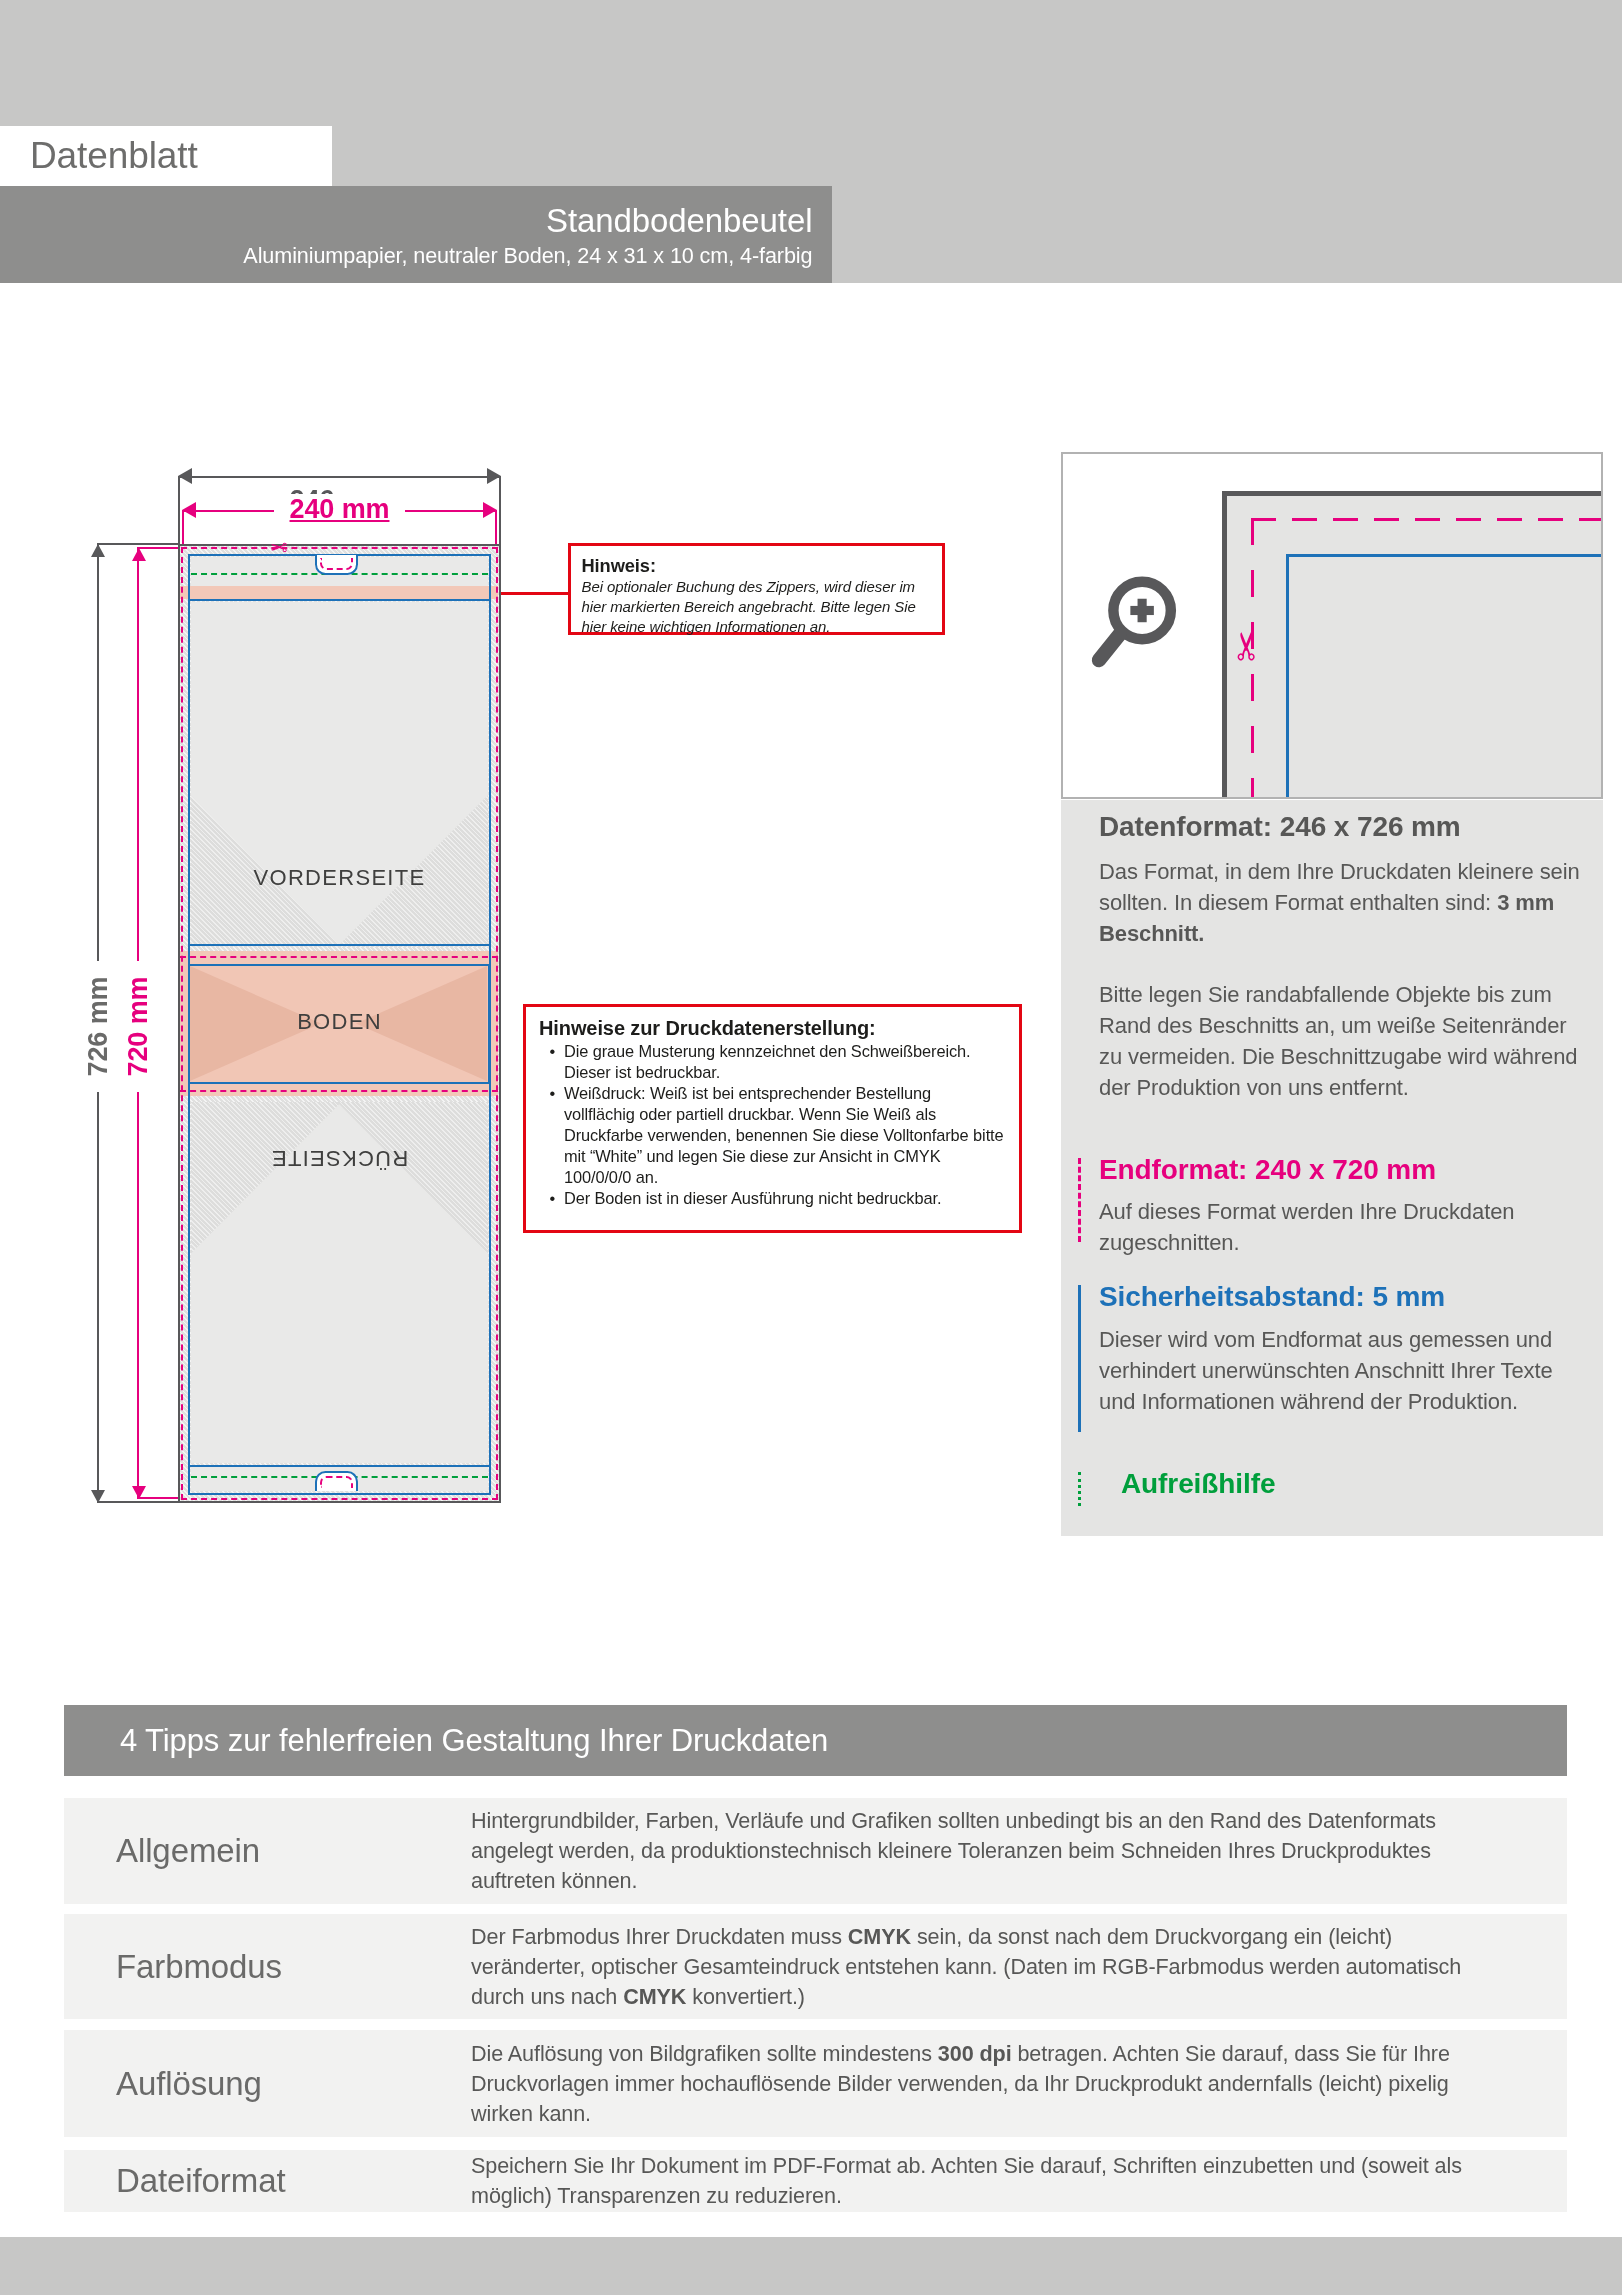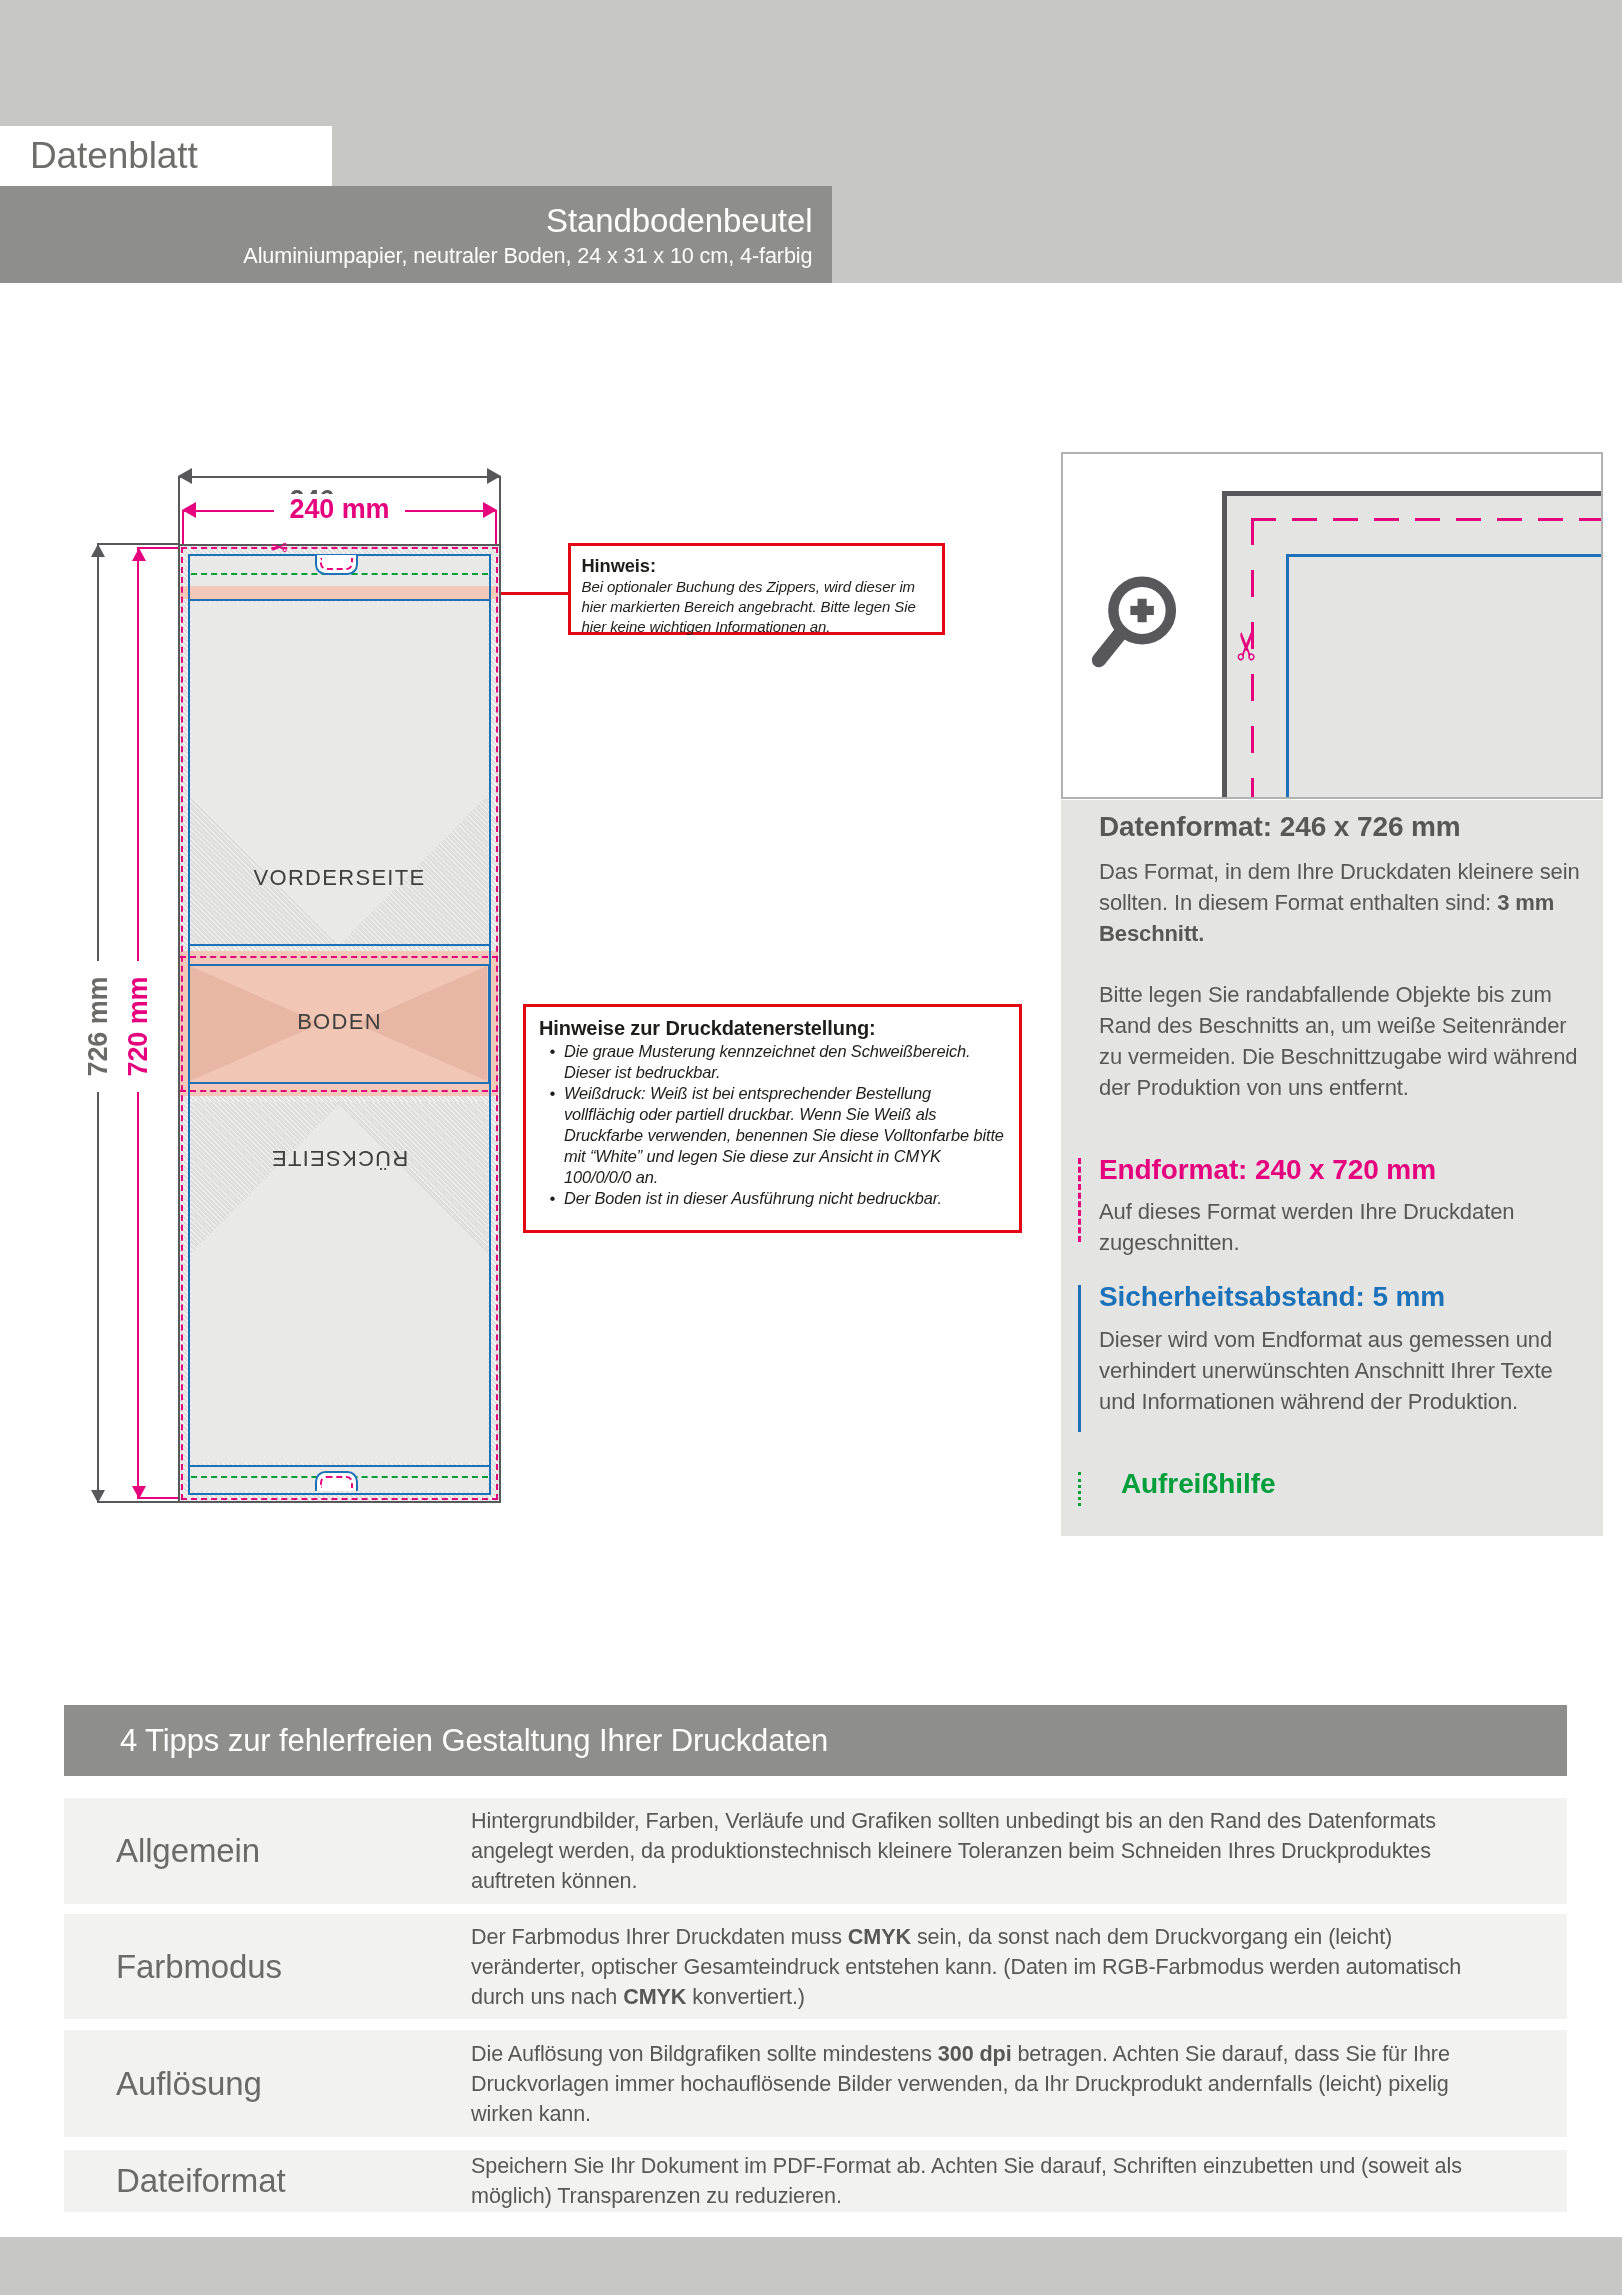--- a/index.html
+++ b/index.html
@@ -77,21 +77,21 @@
 
   
   .red-line { background:#e30613; }
   .note-box { border:3.3px solid #e30613; background:#fff; color:#1d1d1b; }
   .note-box .nb-title { font-weight:bold; }
   .hinweis1 { left:568px; top:543px; width:377px; height:92px; padding:7.9px 10.5px; }
   .hinweis1 .nb-title { font-size:18.3px; line-height:23.6px; }
   .hinweis1 .nb-body { font-size:15px; line-height:19.6px;font-style:italic; }
   .hinweis2 { left:523px; top:1004px; width:499px; height:229px; padding:9.2px 13px; }
   .hinweis2 .nb-title { font-size:20px; line-height:25px; }
-  .hinweis2 ul { list-style:none; margin-left:7.9px;font-style:italic; }
+  .hinweis2 ul { list-style:none; margin-left:7.9px; }
   .hinweis2 li { font-size:16.4px; line-height:21px; padding-left:17px; position:relative; }
   .hinweis2 li::before { content:"•"; position:absolute; left:2.6px; font-size:16.4px; }
 
   
   .zoom-panel { left:1061px; top:452px; width:542px; height:347px; background:#fff; border:2px solid #b2b2b2; }
   .zoom-panel > div, .zoom-panel > svg { position:absolute; }
   .corner-ill { left:159px; top:37px; right:0; bottom:0; background:#e4e4e3;
                 border-top:5.2px solid #58585a; border-left:5.2px solid #58585a; overflow:hidden; }
   .corner-ill > div, .corner-ill > span { position:absolute; }
   .ill-dash-h { left:23.6px; top:22px; right:0; height:3.3px;
@@ -139,21 +139,21 @@
   </div>
 
   <div class="abs dimline-h" style="left:178px;top:476px;width:323px;"></div>
   <div class="abs arr left" style="left:178px;top:468px;"></div>
   <div class="abs arr right" style="left:487px;top:468px;"></div>
   <div class="abs dimlabel" style="left:274px;top:485px;width:131px;">246 mm</div>
 
   <div class="abs dimline-h magenta" style="left:182px;top:510px;width:315px;"></div>
   <div class="abs arr m left" style="left:182px;top:502px;"></div>
   <div class="abs arr m right" style="left:483px;top:502px;"></div>
-  <div class="abs dimlabel magenta" style="left:274px;top:494px;width:131px;">240 mm</div>
+  <div class="abs dimlabel magenta" style="left:274px;top:494px;width:131px;text-decoration:underline;">240 mm</div>
 
   <div class="abs dimline-v" style="left:178px;top:476px;height:68px;"></div>
   <div class="abs dimline-v" style="left:499px;top:476px;height:68px;"></div>
   <div class="abs dimline-v magenta" style="left:182px;top:510px;height:38px;"></div>
   <div class="abs dimline-v magenta" style="left:495px;top:510px;height:38px;"></div>
 
   <div class="abs dimline-v" style="left:97px;top:544px;height:959px;"></div>
   <div class="abs dimline-h" style="left:97px;top:543px;width:81px;"></div>
   <div class="abs dimline-h" style="left:97px;top:1501px;width:81px;"></div>
   <div class="abs arr up" style="left:91px;top:544px;"></div>

